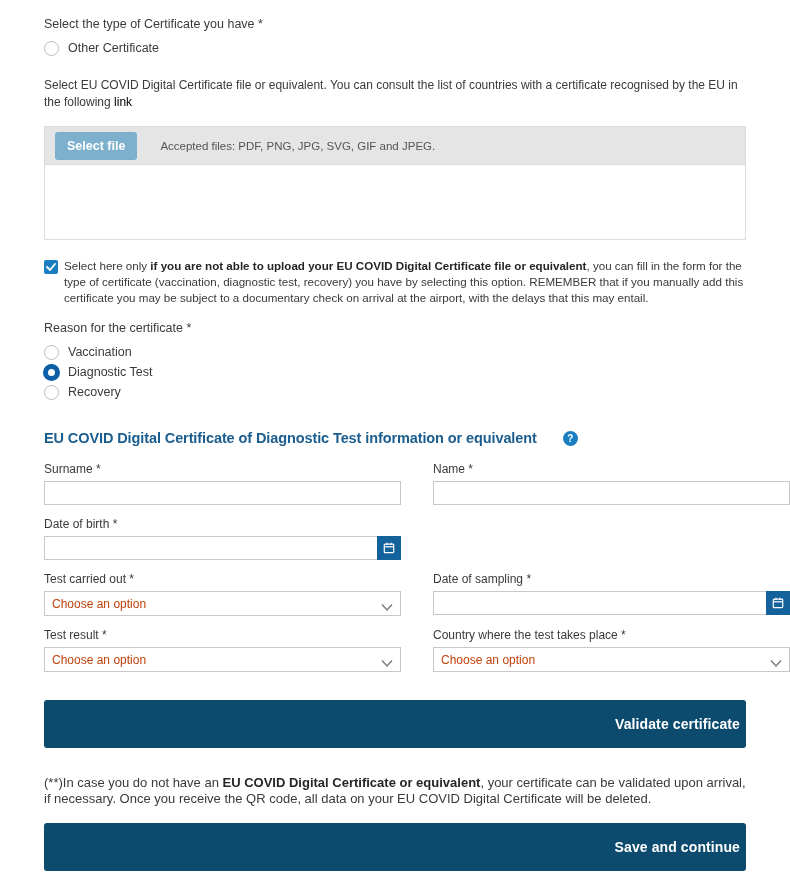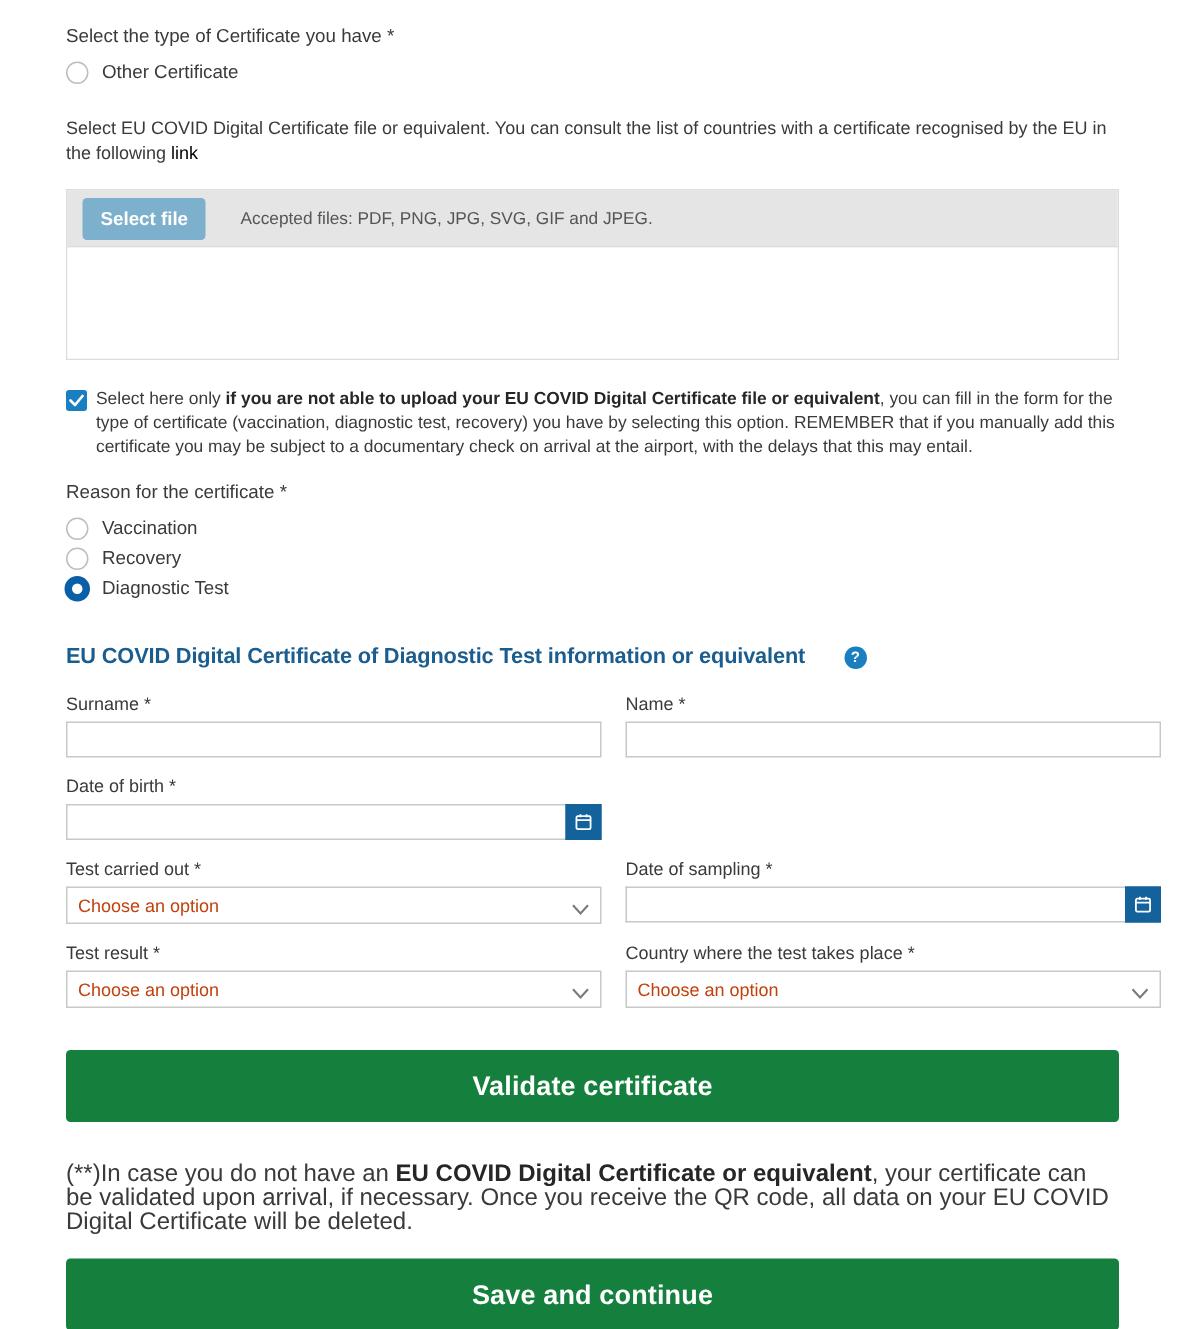--- a/index.html
+++ b/index.html
@@ -135,21 +135,21 @@
     display: flex;
     align-items: center;
     justify-content: center;
     margin-left: 7px;
     cursor: pointer;
     flex: 0 0 auto;
   }
 
   
   .form { margin-top: 16px; }
-  .row { display: flex; gap: 16px; margin-bottom: 12px; }
+  .row { display: flex; gap: 32px; margin-bottom: 12px; }
   .col { width: 357px; flex: 0 0 357px; }
   .f-label {
     font-size: 12px;
     color: #3a3a3a;
     display: block;
     margin-bottom: 5px;
   }
   .txt-input {
     width: 100%;
     height: 24px;
@@ -188,33 +188,34 @@
   .chev {
     position: absolute;
     right: 8px; top: 7px;
     pointer-events: none;
   }
 
   
   .wide-btn {
     width: 100%;
     height: 48px;
-    background: #15803d;
+    background: #0c4a6e;
     border: none;
     border-radius: 3px;
     color: #ffffff;
-    font-size: 18px;
+    font-size: 14px;
     font-weight: bold;
     font-family: "Liberation Sans", sans-serif;
     cursor: pointer;
     letter-spacing: 0.1px;
+    text-align: right;
   }
   .validate-wrap { margin-top: 28px; }
   .footnote {
-    font-size: 16px;
+    font-size: 13px;
     line-height: 16px;
     color: #3a3a3a;
     margin: 0;
     padding-top: 27px;
   }
   .footnote b { font-weight: bold; color: #262626; }
   .save-wrap { margin-top: 16px; }
 </style>
 </head>
 <body>
@@ -249,26 +250,26 @@
     <span class="check-text"><span>Select here only </span><b>if you are not able to upload your EU COVID Digital Certificate file or equivalent</b><span>, you can fill in the form for the type of certificate (vaccination, diagnostic test, recovery) you have by selecting this option. REMEMBER that if you manually add this certificate you may be subject to a documentary check on arrival at the airport, with the delays that this may entail.</span></span>
   </div>
 
   <div class="q-label" style="padding-top:14px">Reason for the certificate *</div>
   <div class="radio-group">
     <div class="radio-row">
       <span class="radio"></span>
       <span class="radio-text">Vaccination</span>
     </div>
     <div class="radio-row">
+      <span class="radio checked"></span>
+      <span class="radio-text">Diagnostic Test</span>
+    </div>
+    <div class="radio-row">
       <span class="radio"></span>
       <span class="radio-text">Recovery</span>
-    </div>
-    <div class="radio-row">
-      <span class="radio checked"></span>
-      <span class="radio-text">Diagnostic Test</span>
     </div>
   </div>
 
   <div class="section-head">
     <span class="section-head-text">EU COVID Digital Certificate of Diagnostic Test information or equivalent</span>
     <span class="help-icon">?</span>
   </div>
 
   <div class="form">
 

